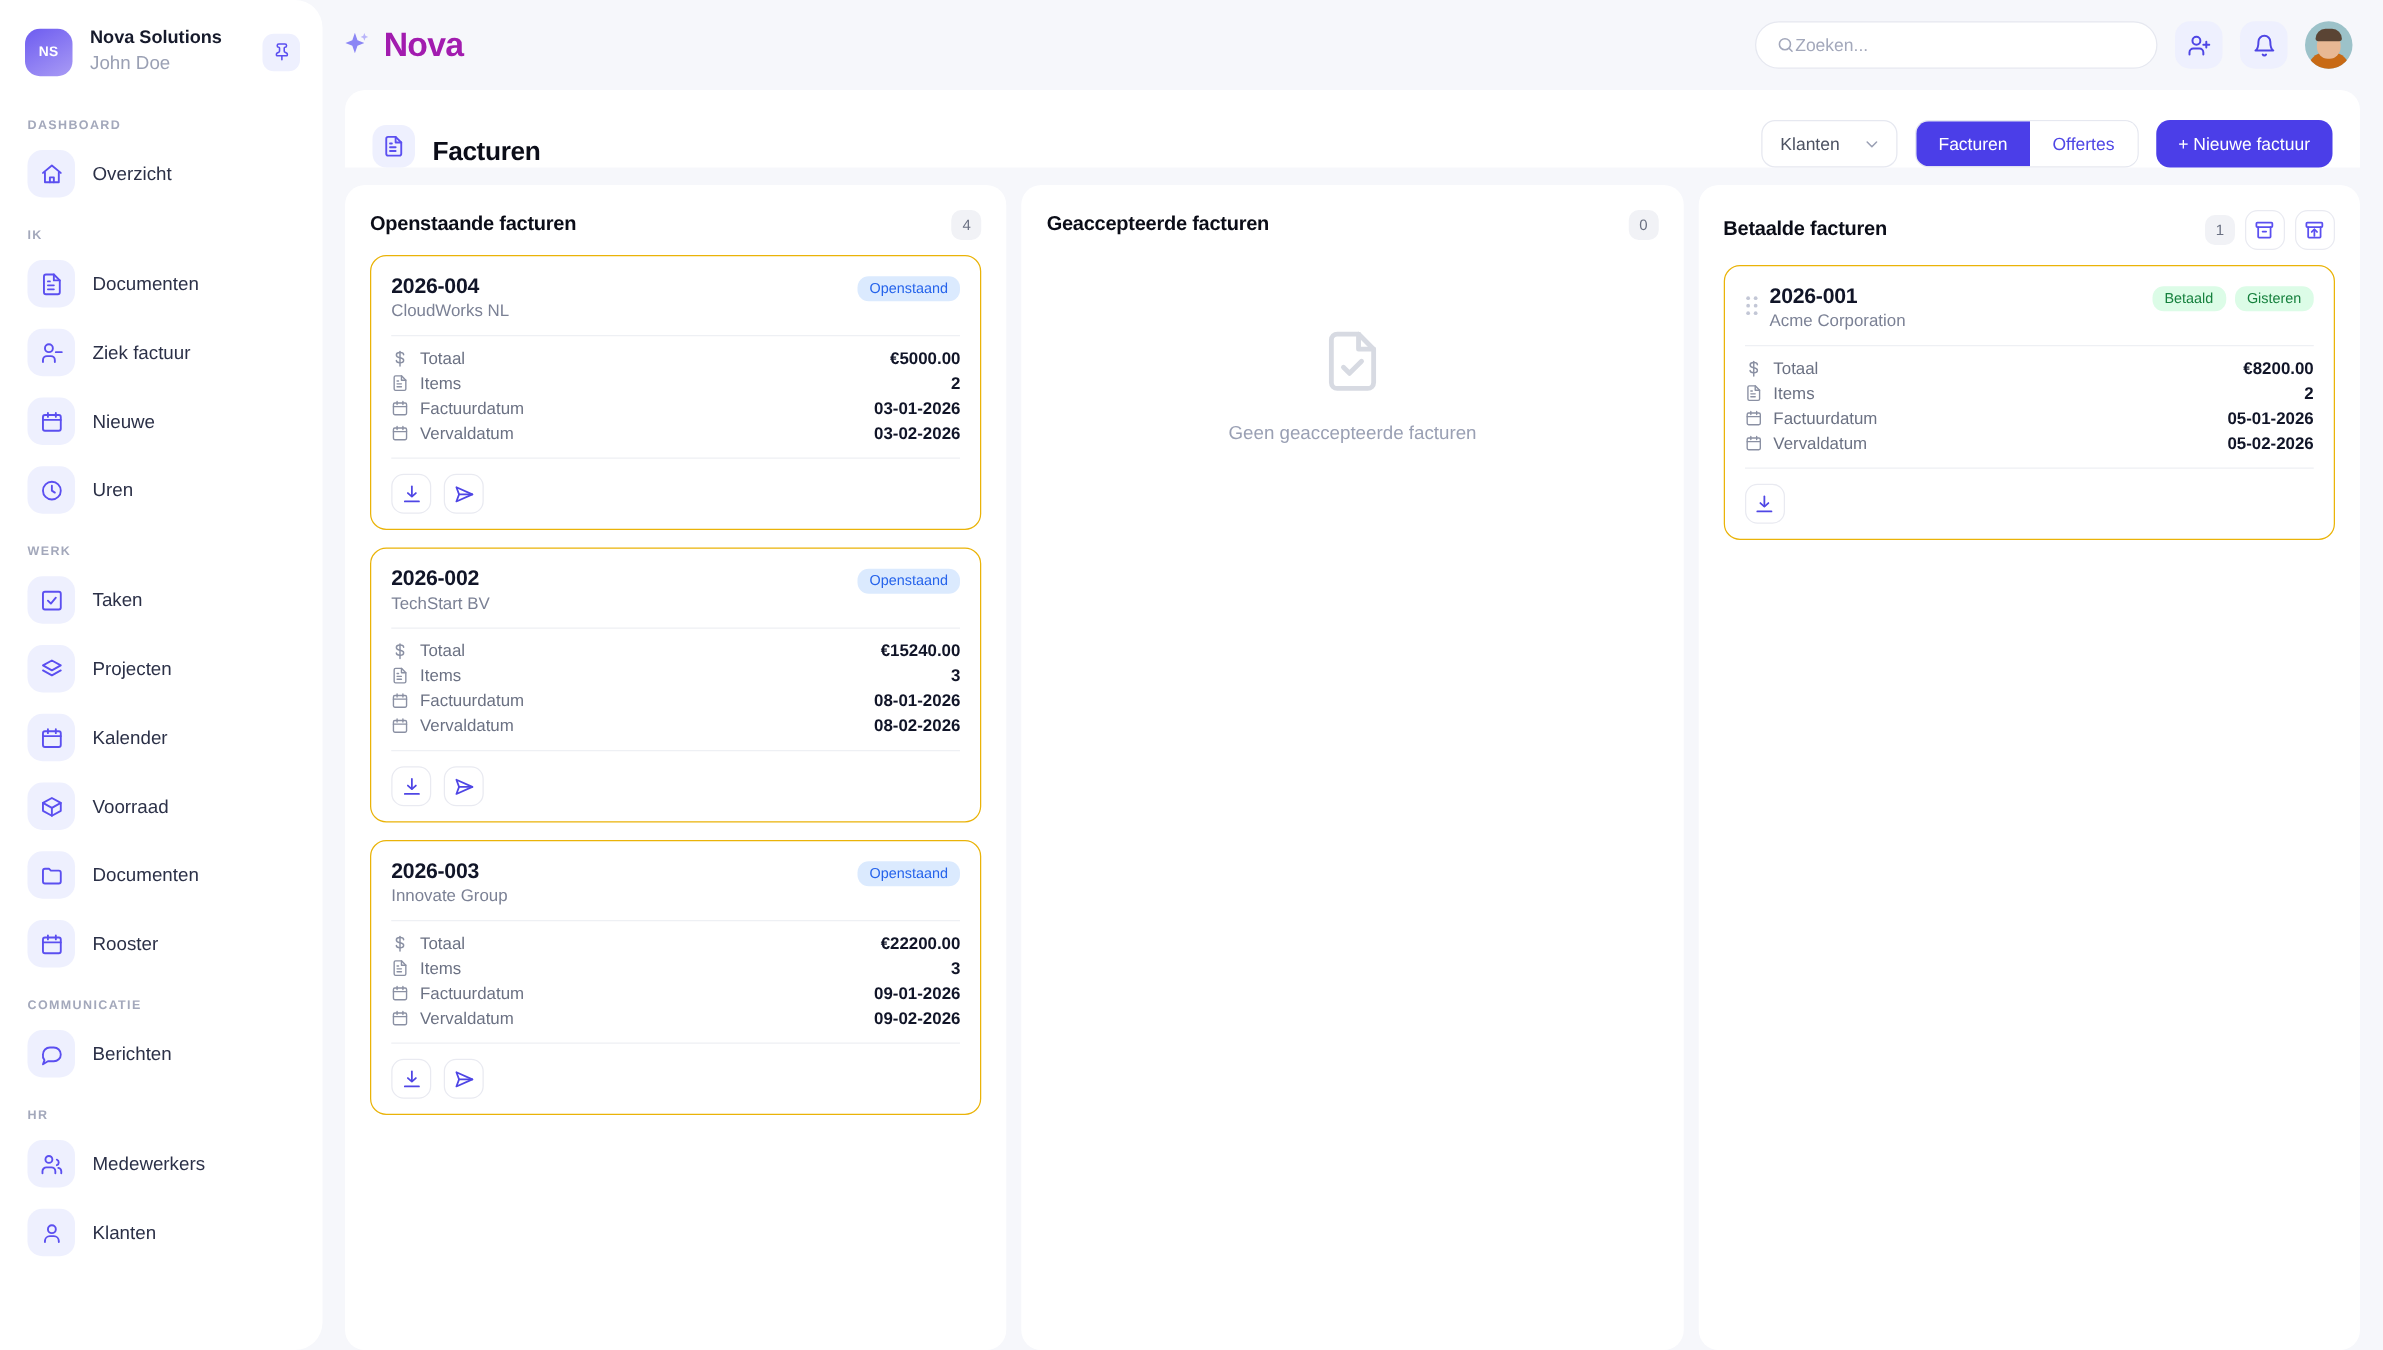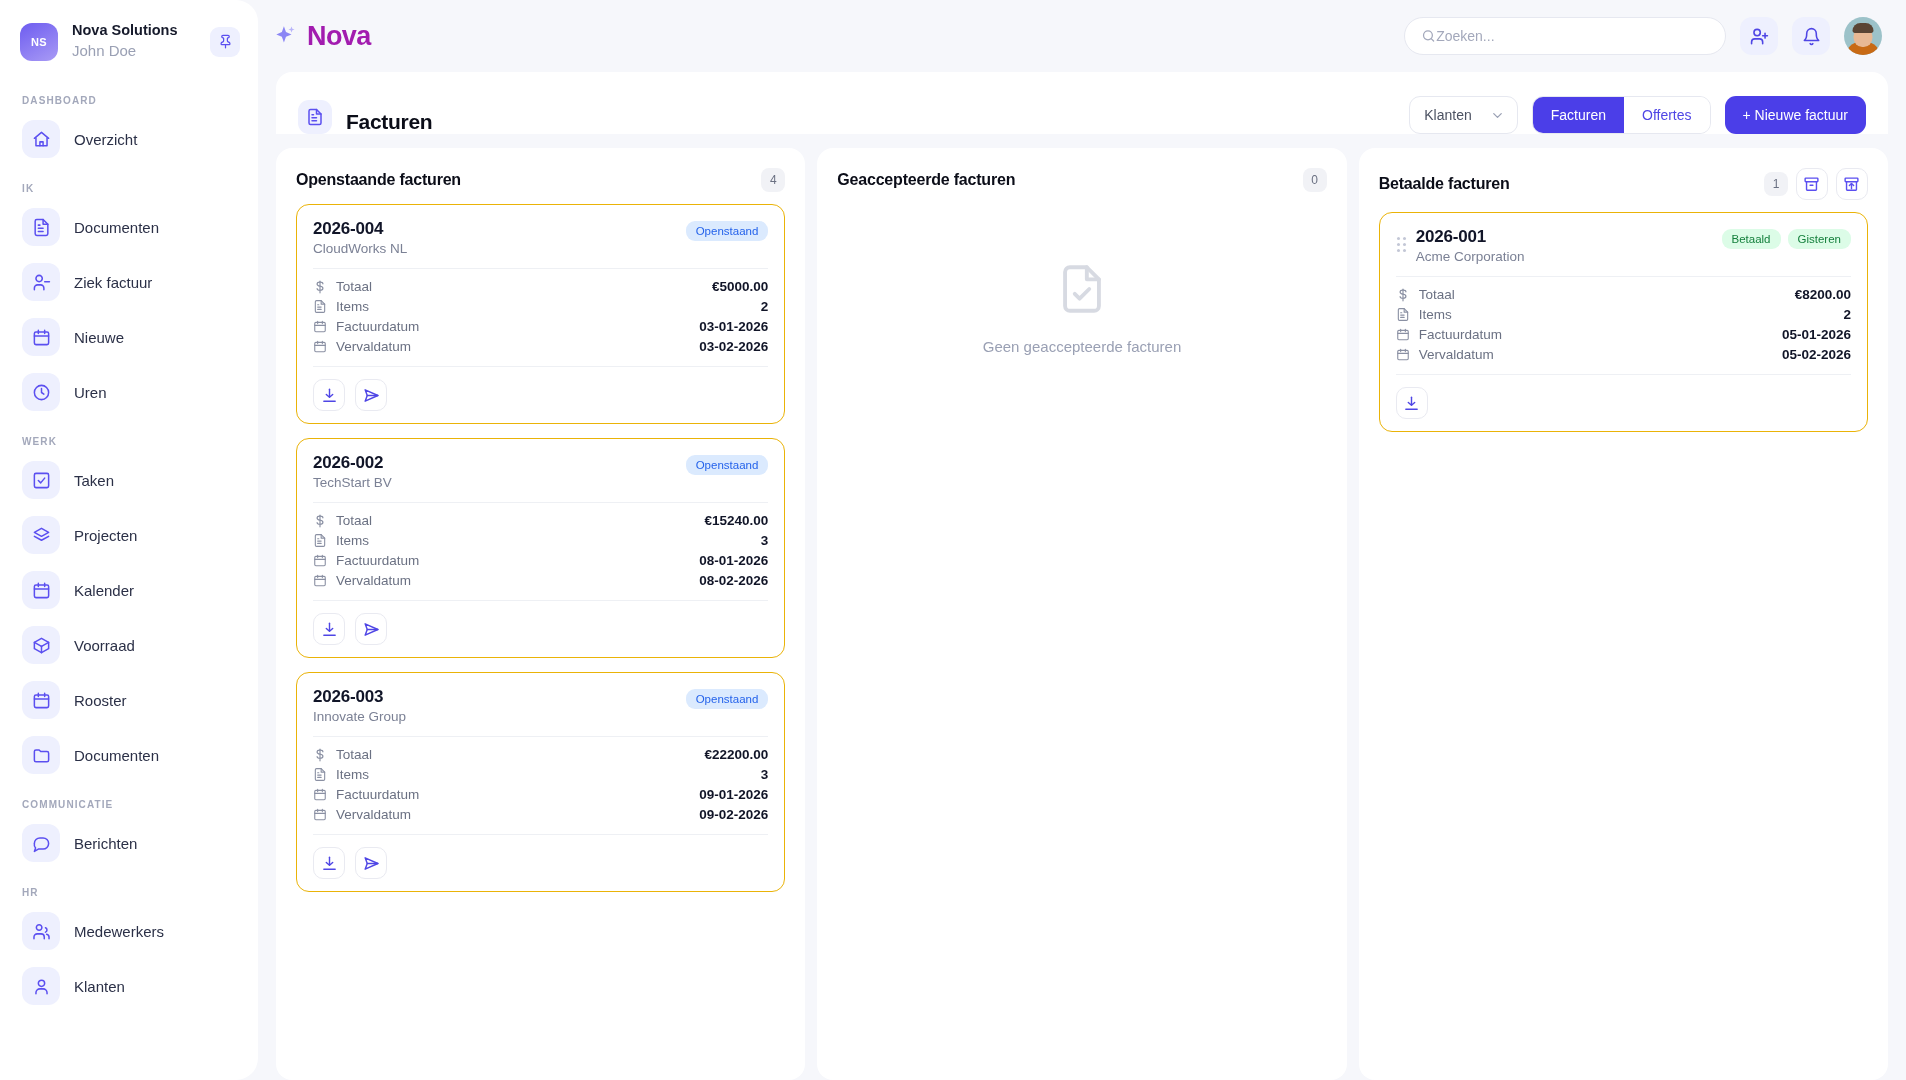--- a/index.html
+++ b/index.html
@@ -310,33 +310,33 @@
               <path d="M21 8 12 3 3 8v8l9 5 9-5V8Z"></path>
               <path d="m3 8 9 5 9-5"></path>
               <path d="M12 13v8"></path>
             </svg>
           </span>
           <span class="nav-label">Voorraad</span>
         </div>
         <div class="nav-item">
           <span class="nav-ico">
             <svg width="19" height="19" viewBox="0 0 24 24" fill="none" stroke="currentColor" stroke-width="1.9" stroke-linecap="round" stroke-linejoin="round">
+              <path d="M3 7a2 2 0 0 1 2-2h4l2 2h8a2 2 0 0 1 2 2v9a2 2 0 0 1-2 2H5a2 2 0 0 1-2-2V7Z"></path>
+            </svg>
+          </span>
+          <span class="nav-label">Documenten</span>
+        </div>
+        <div class="nav-item">
+          <span class="nav-ico">
+            <svg width="19" height="19" viewBox="0 0 24 24" fill="none" stroke="currentColor" stroke-width="1.9" stroke-linecap="round" stroke-linejoin="round">
               <rect x="3" y="5" width="18" height="16" rx="2"></rect>
               <path d="M16 3v4M8 3v4M3 10h18"></path>
             </svg>
           </span>
           <span class="nav-label">Rooster</span>
-        </div>
-        <div class="nav-item">
-          <span class="nav-ico">
-            <svg width="19" height="19" viewBox="0 0 24 24" fill="none" stroke="currentColor" stroke-width="1.9" stroke-linecap="round" stroke-linejoin="round">
-              <path d="M3 7a2 2 0 0 1 2-2h4l2 2h8a2 2 0 0 1 2 2v9a2 2 0 0 1-2 2H5a2 2 0 0 1-2-2V7Z"></path>
-            </svg>
-          </span>
-          <span class="nav-label">Documenten</span>
         </div>
         <div class="nav-section">COMMUNICATIE</div>
         <div class="nav-item">
           <span class="nav-ico">
             <svg width="19" height="19" viewBox="0 0 24 24" fill="none" stroke="currentColor" stroke-width="1.9" stroke-linecap="round" stroke-linejoin="round">
               <path d="M21 12a7 7 0 0 1-7 7H8l-5 3 1.5-4.2A7 7 0 0 1 3 12a7 7 0 0 1 7-7h4a7 7 0 0 1 7 7Z"></path>
             </svg>
           </span>
           <span class="nav-label">Berichten</span>
         </div>

